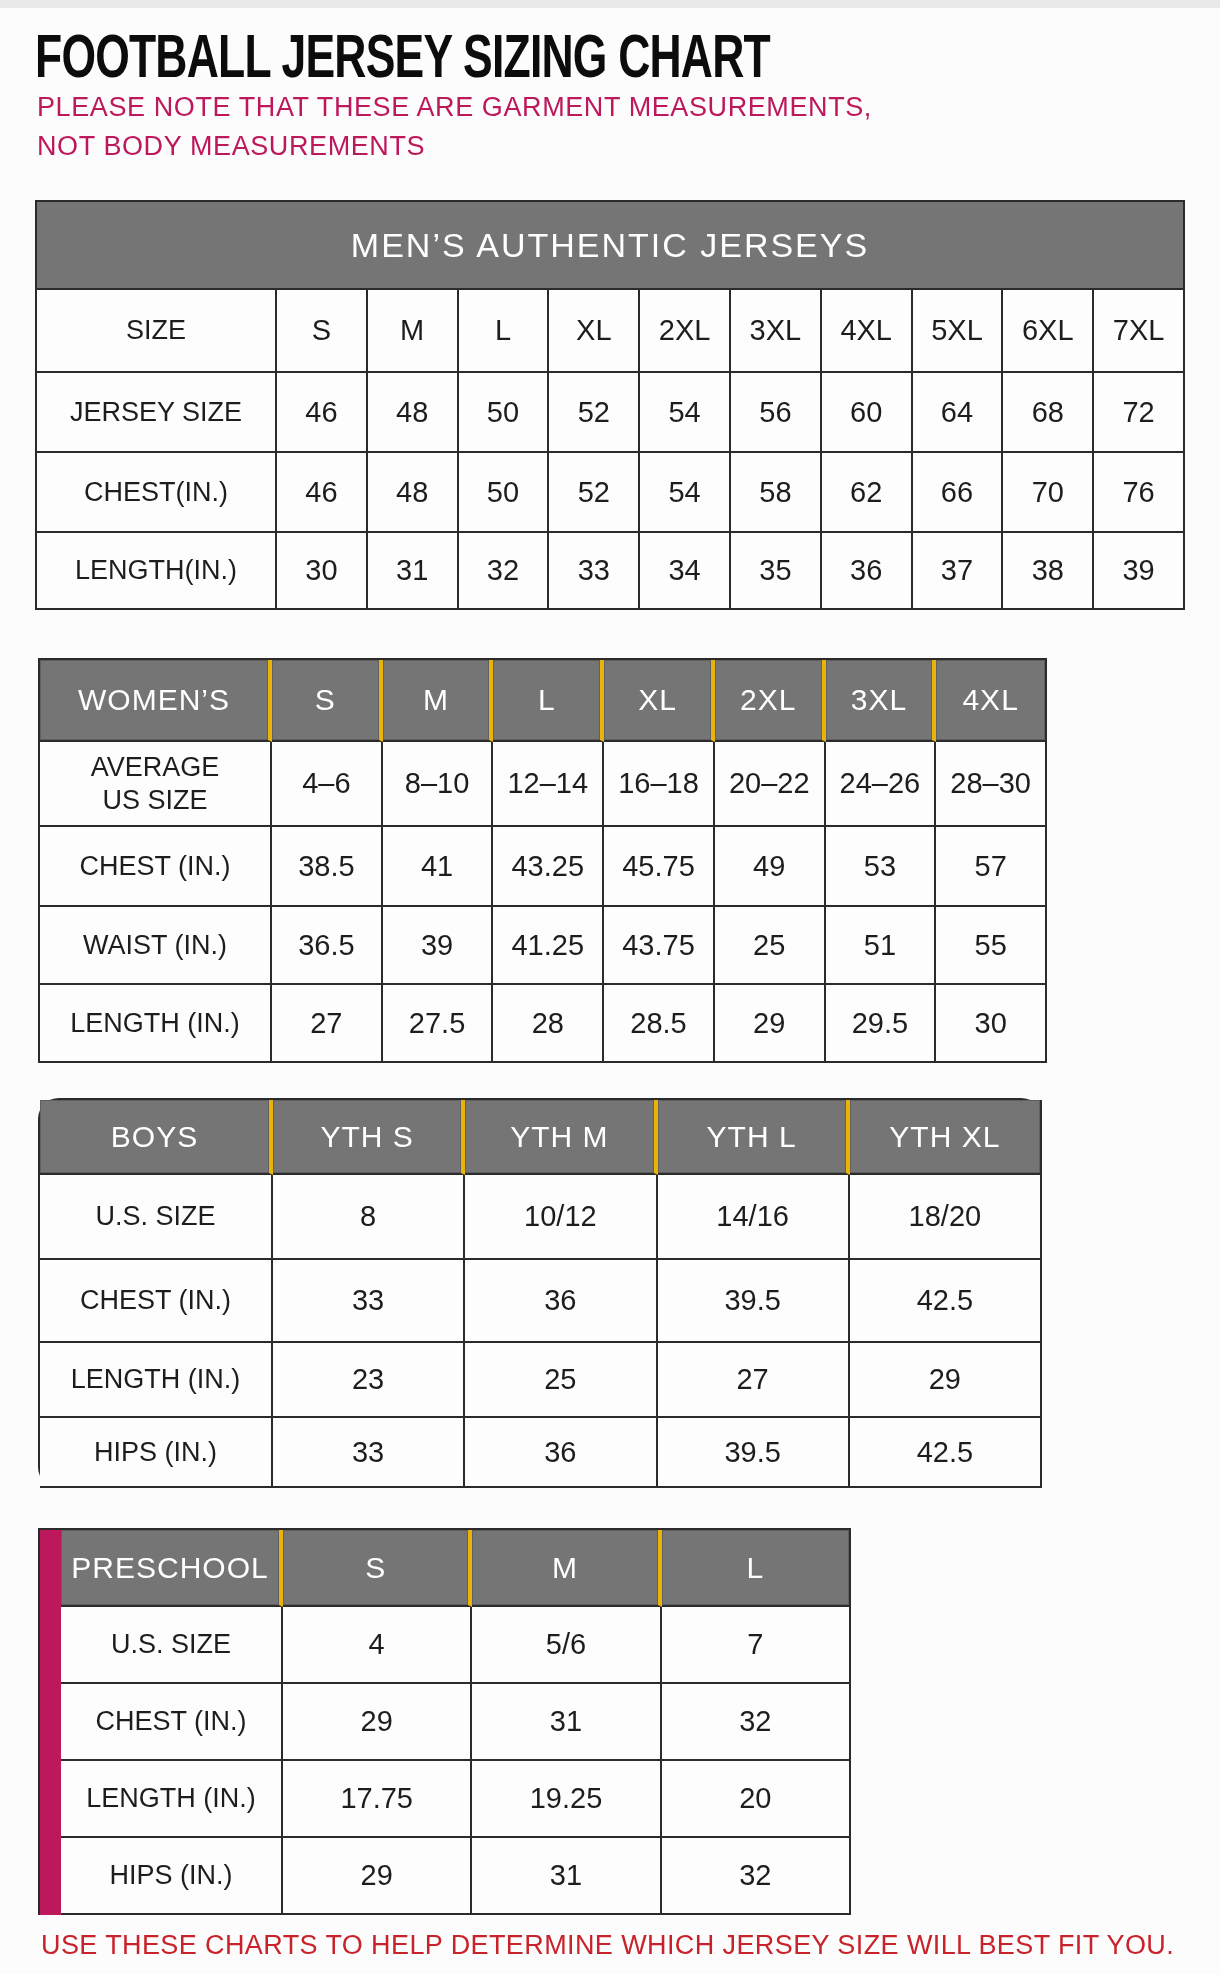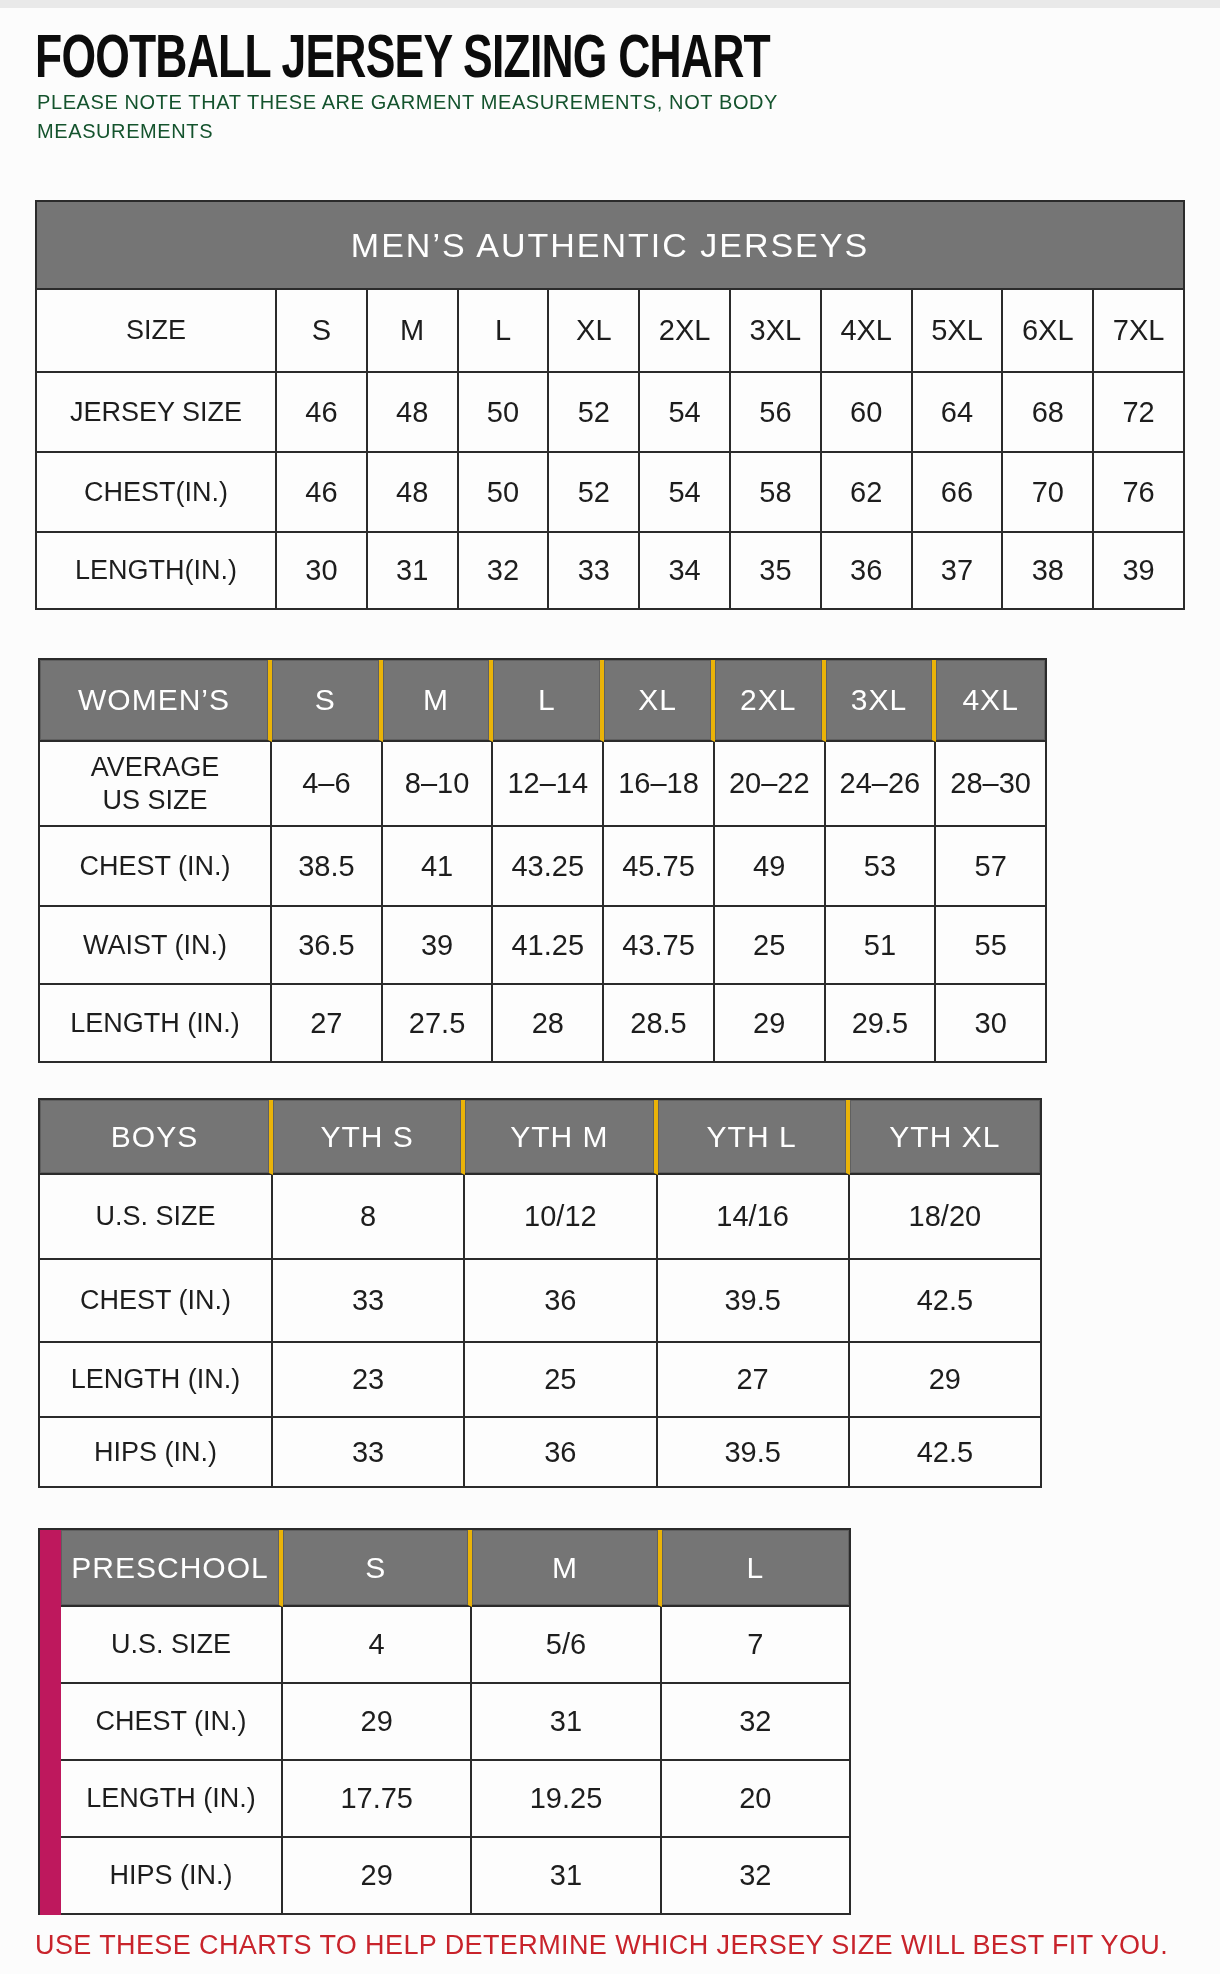--- a/index.html
+++ b/index.html
@@ -13,25 +13,25 @@
     margin:8px auto;
   }
   .title{
     position:absolute;left:35px;top:12px;
     font-size:57px;font-weight:900;color:#0c0c0c;
     letter-spacing:-1px;white-space:nowrap;
     transform:scale(.78,1.08);transform-origin:left top;
   }
   .note{
     position:absolute;left:37px;top:80px;width:900px;
-    font-size:20px;font-weight:500;line-height:1.45;
-    letter-spacing:.6px;color:#14532d;
+    font-size:27px;font-weight:500;line-height:1.45;
+    letter-spacing:.6px;color:#be185d;
   }
   .footer-note{
-    position:absolute;left:35px;top:1922px;width:1165px;
+    position:absolute;left:41px;top:1922px;width:1165px;
     font-size:27px;font-weight:500;letter-spacing:.4px;
     color:#c8232b;white-space:nowrap;
   }
   .tbl{
     position:absolute;display:grid;
     background:#be185d;
     border-top:2px solid #2b2b2b;border-left:2px solid #2b2b2b;
   }
   .cell{
     display:flex;align-items:center;justify-content:center;
@@ -58,21 +58,21 @@
   .t0{left:35px;top:192px;width:1148px;
       grid-template-columns:240px repeat(10,1fr);
       grid-template-rows:88px 83px 80px 80px 77px;}
   
   .t1{left:38px;top:650px;width:1007px;
       grid-template-columns:232px repeat(7,1fr);
       grid-template-rows:82px 85px 80px 78px 78px;}
   
   .t2{left:38px;top:1090px;width:1002px;
       grid-template-columns:233px repeat(4,1fr);
-      grid-template-rows:75px 85px 83px 75px 70px;}
+      grid-template-rows:75px 85px 83px 75px 70px;border-radius:21px;}
   
   .t3{left:38px;top:1520px;width:790px;
       grid-template-columns:222px repeat(3,1fr);
       grid-template-rows:77px 77px 77px 77px 77px;padding-left:21px;}
 </style>
 </head>
 <body>
 
 <div class="page">
   <div class="title">FOOTBALL JERSEY SIZING CHART</div>

